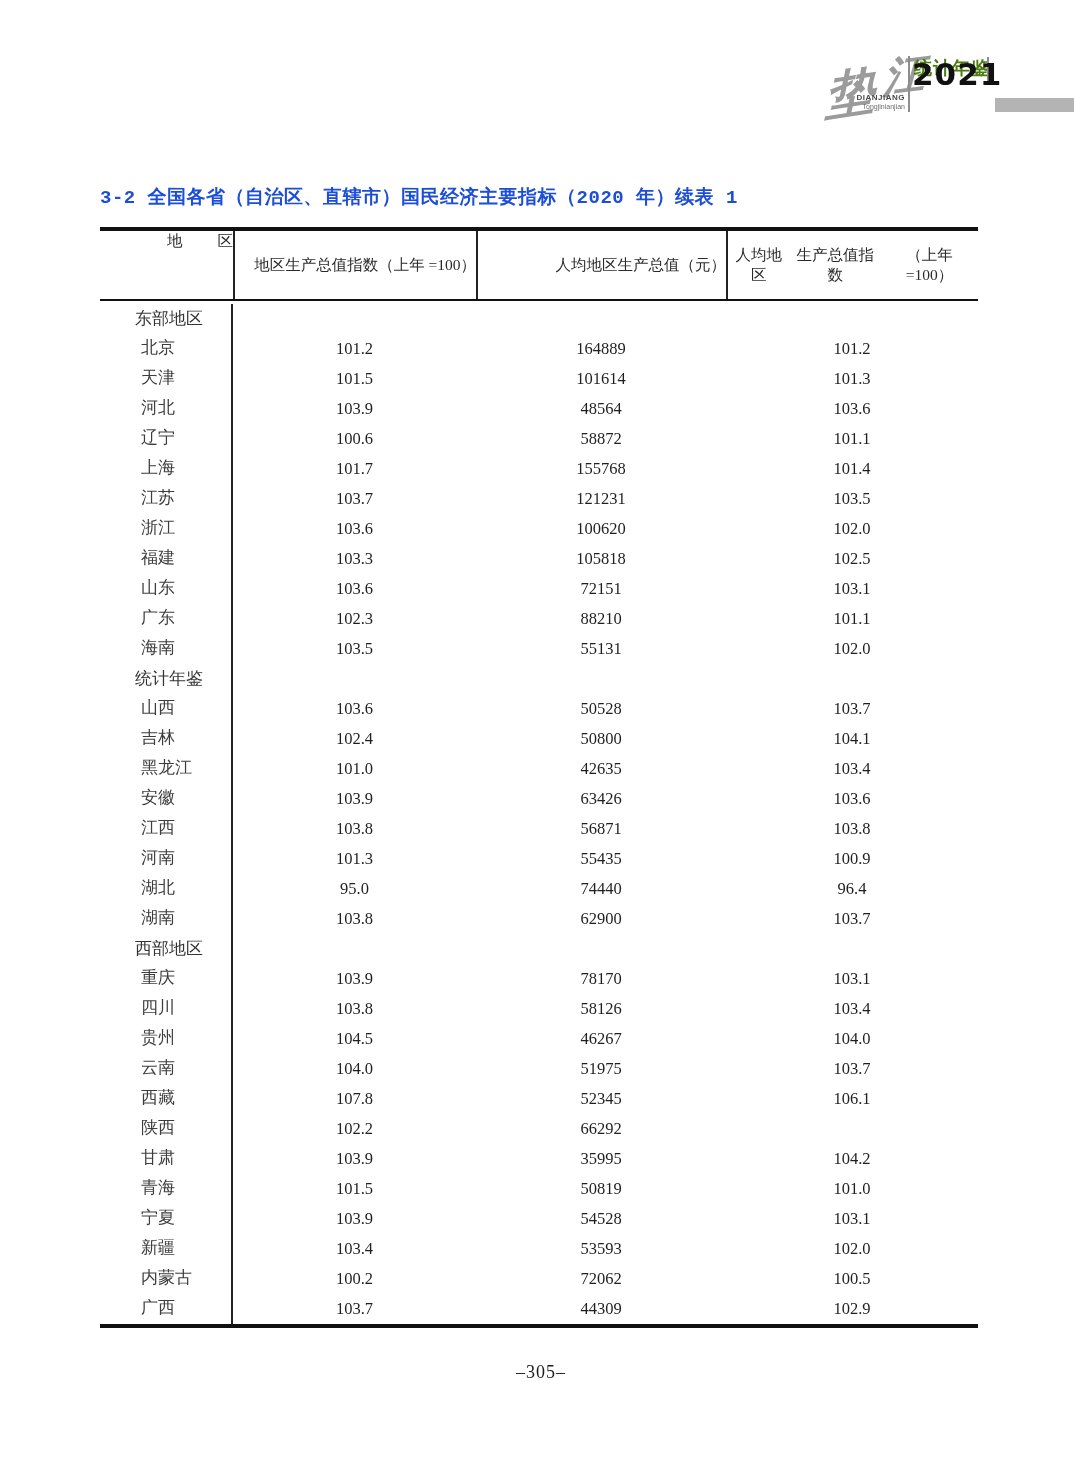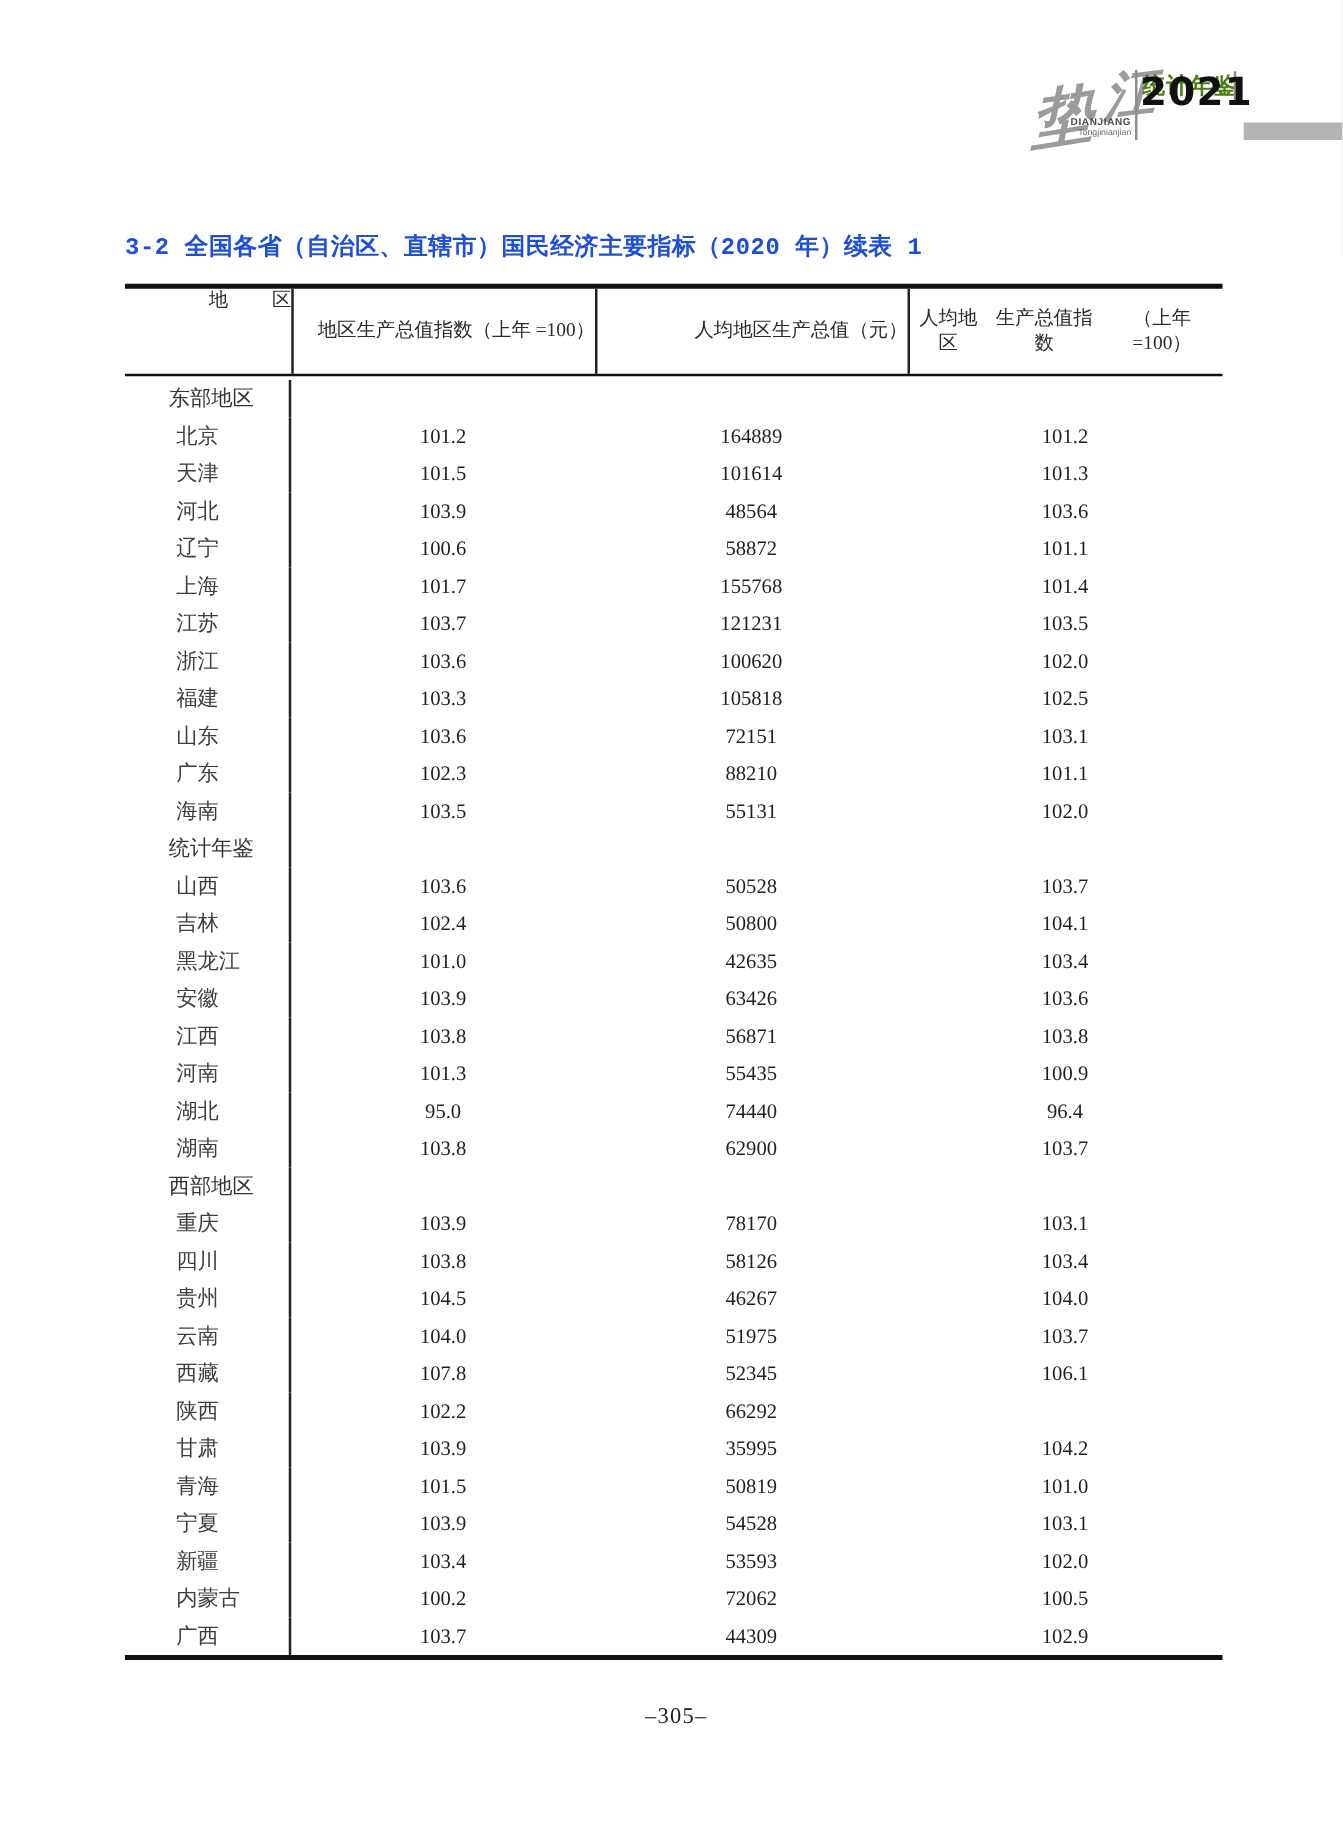--- a/index.html
+++ b/index.html
@@ -49,21 +49,21 @@
   .spread{display:flex;justify-content:space-between;}
   .stub-h .spread{width:66px;margin-left:37px;}
 
   .tbody{padding-top:3px;border-bottom:4px solid #111;}
   .tr{display:grid;grid-template-columns:133px 243px 250px 252px;height:30px;}
   .td{line-height:30px;}
   .td.stub{border-right:2px solid #222;font-size:17px;color:#3d3d3d;}
   .td.num{text-align:center;font-size:16.5px;color:#1f1f1f;
           font-family:"Liberation Serif","DejaVu Serif",serif;}
   .td.stub .label{display:block;}
-  .td.stub .label.spread{width:70px;margin-left:41px;}
+  .td.stub .label.spread{width:70px;margin-left:41px;font-family:Liberation Mono, monospace;}
   .td.stub .label.section{margin-left:35px;color:#343434;}
 
   
   .pagenum{position:absolute;left:4px;top:1362px;width:1074px;text-align:center;
            font-size:18px;color:#1c1c1c;letter-spacing:1px;}
 </style>
 </head>
 <body>
 
 <div class="page">

